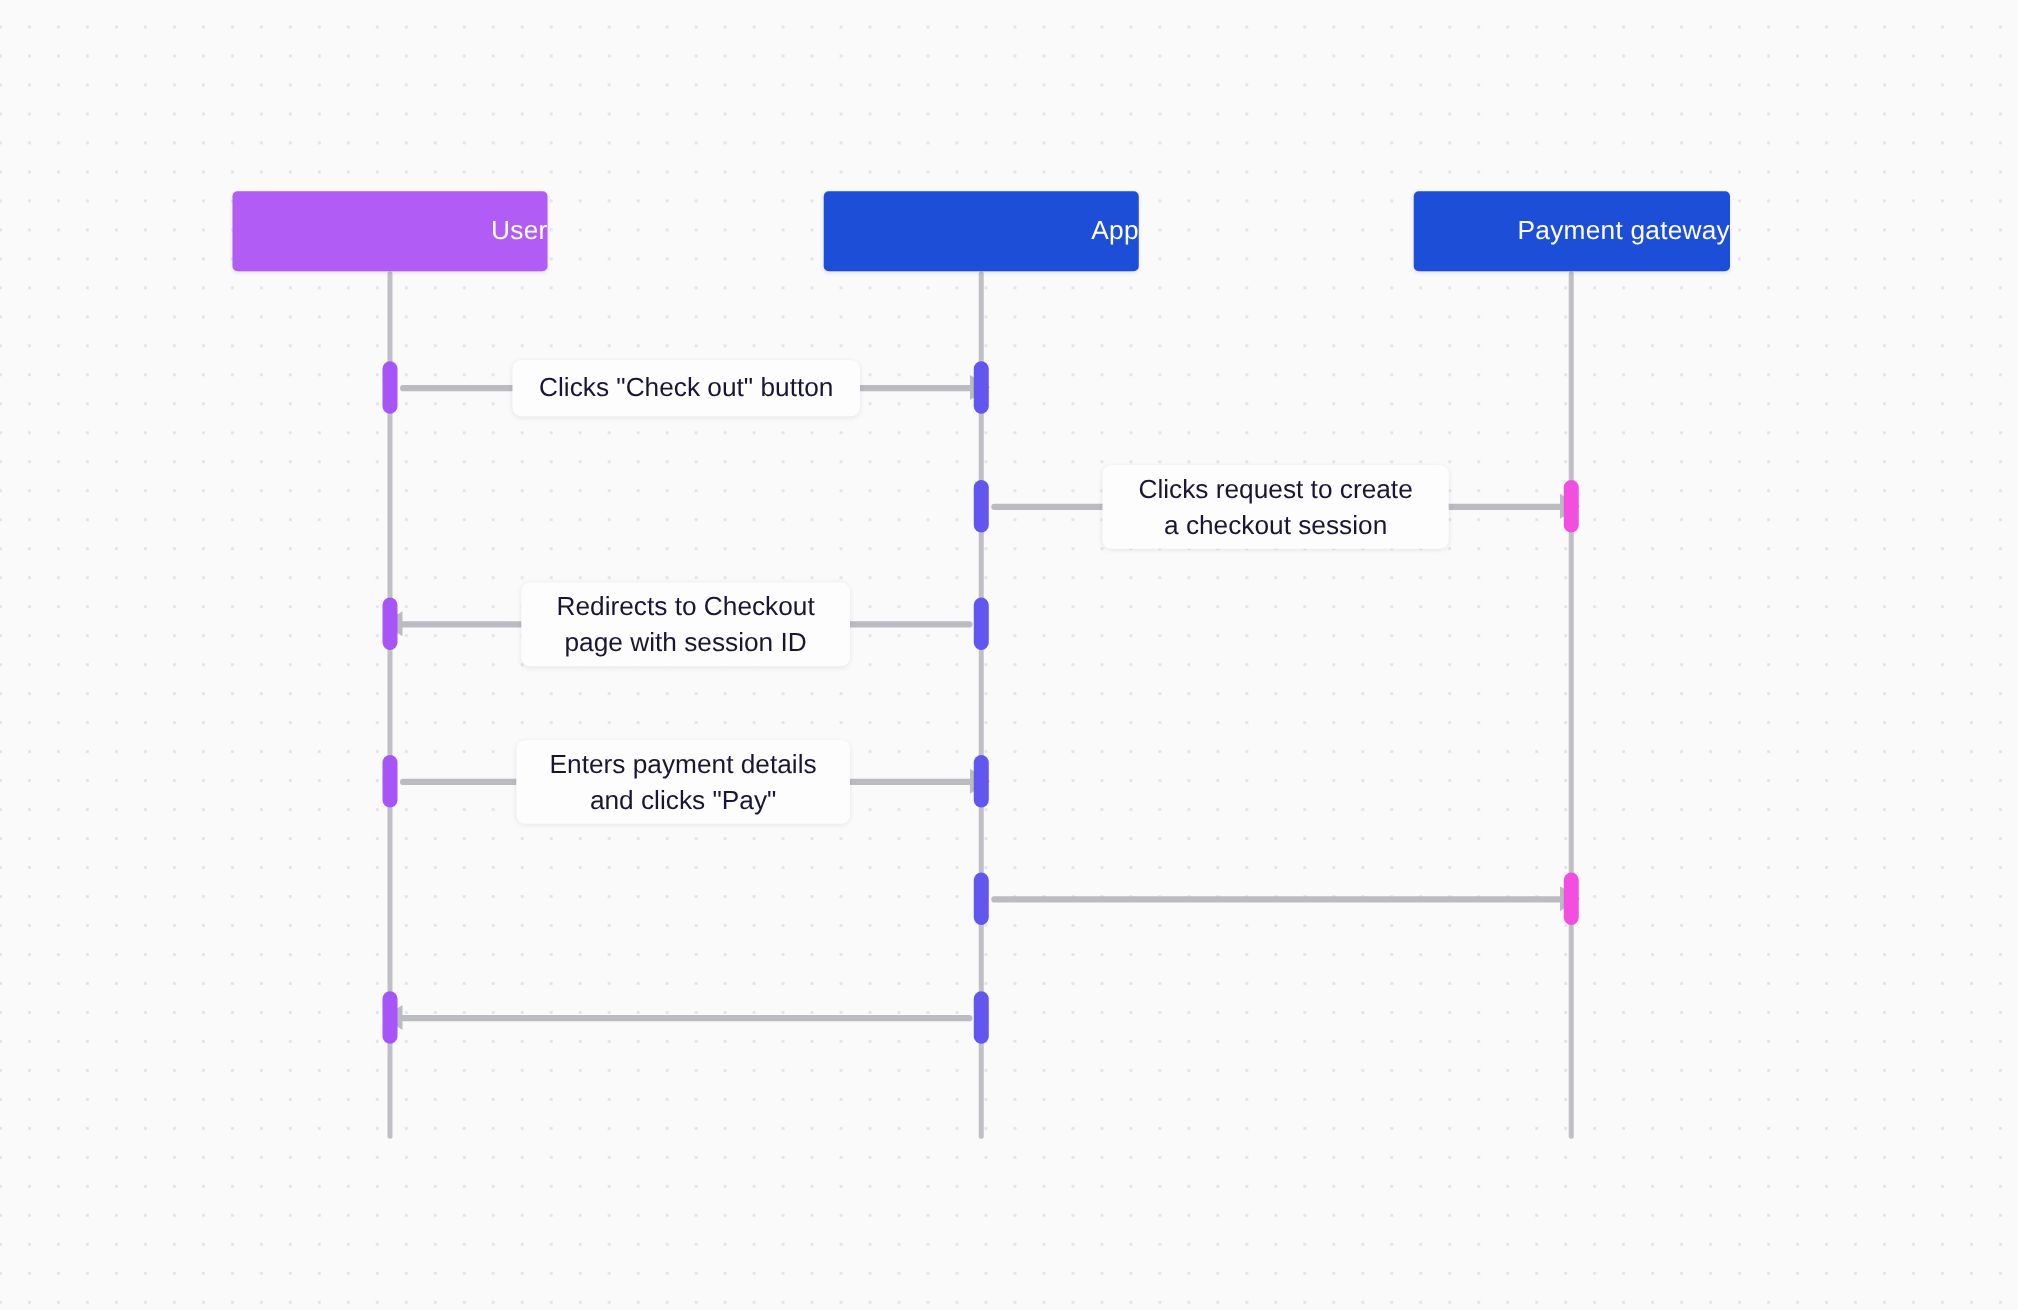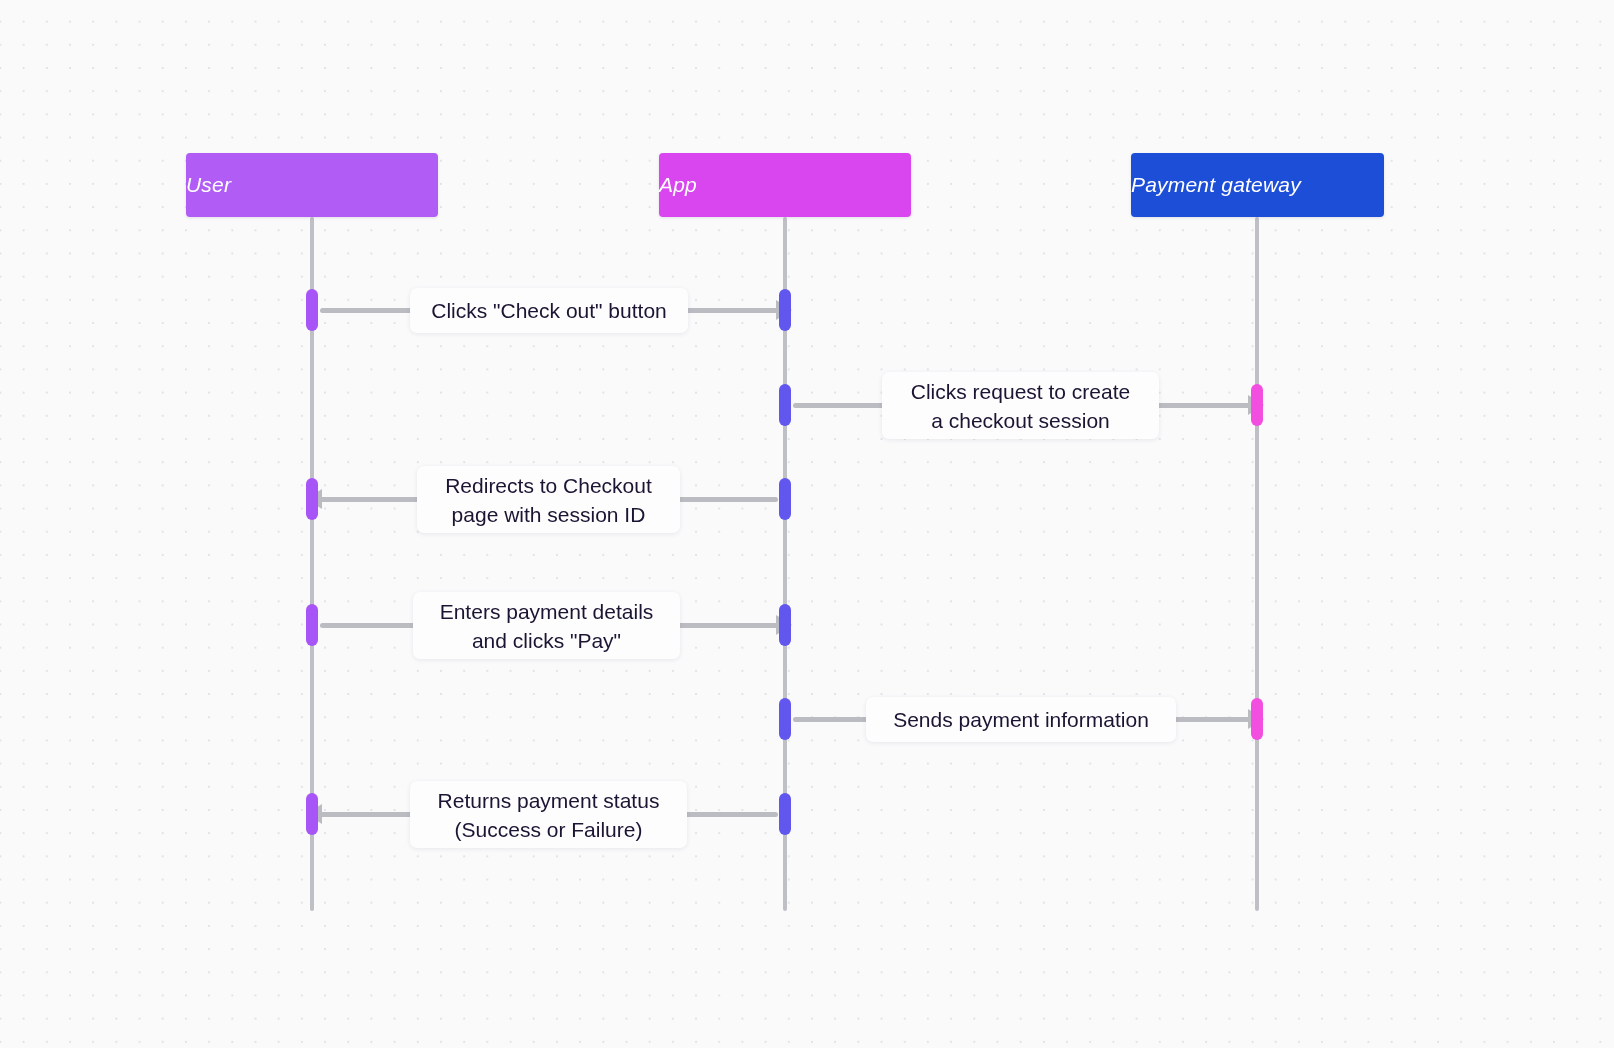--- a/index.html
+++ b/index.html
@@ -21,25 +21,24 @@
     position: relative;
     width: 1614px;
     height: 1048px;
   }
 
   
   .participant {
     position: absolute;
     display: flex;
     align-items: center;
-    justify-content: flex-start;
+    justify-content: flex-end;
     border-radius: 4px;
     box-sizing: border-box;
     box-shadow: 0 1px 3px rgba(60, 50, 90, 0.13);
-    font-style: italic;
   }
   .participant-label {
     color: #ffffff;
     font-size: 21px;
     font-weight: 400;
     letter-spacing: 0.2px;
     white-space: nowrap;
   }
 
   
@@ -138,29 +137,22 @@
 a checkout session</span>
     </div>
     <div class="msg-label" style="left: 417px; top: 466px; width: 263px; height: 67px;">
       <span class="msg-label-text">Redirects to Checkout
 page with session ID</span>
     </div>
     <div class="msg-label" style="left: 413px; top: 592px; width: 267px; height: 67px;">
       <span class="msg-label-text">Enters payment details
 and clicks "Pay"</span>
     </div>
-    <div class="msg-label" style="left: 866px; top: 697px; width: 310px; height: 45px;">
-      <span class="msg-label-text">Sends payment information</span>
-    </div>
-    <div class="msg-label" style="left: 410px; top: 781px; width: 277px; height: 67px;">
-      <span class="msg-label-text">Returns payment status
-(Success or Failure)</span>
-    </div>
     <div class="participant" style="left: 186px; top: 153px; width: 252px; height: 64px; background: rgb(176, 92, 245);">
       <span class="participant-label">User</span>
     </div>
-    <div class="participant" style="left: 659px; top: 153px; width: 252px; height: 64px; background: #d946ef;">
+    <div class="participant" style="left: 659px; top: 153px; width: 252px; height: 64px; background: #1d4ed8;">
       <span class="participant-label">App</span>
     </div>
     <div class="participant" style="left: 1131px; top: 153px; width: 253px; height: 64px; background: #1d4ed8;">
       <span class="participant-label">Payment gateway</span>
     </div>
   </div>
 
 </body></html>

